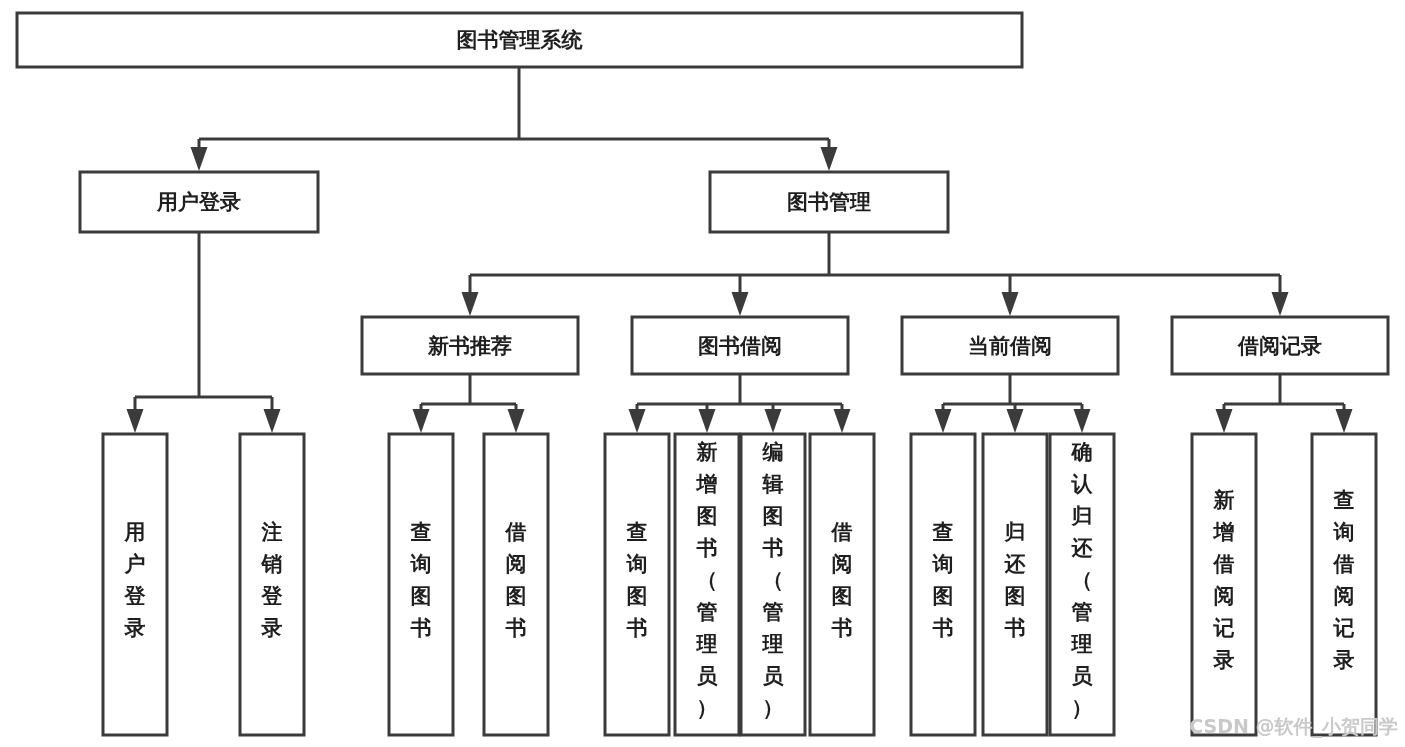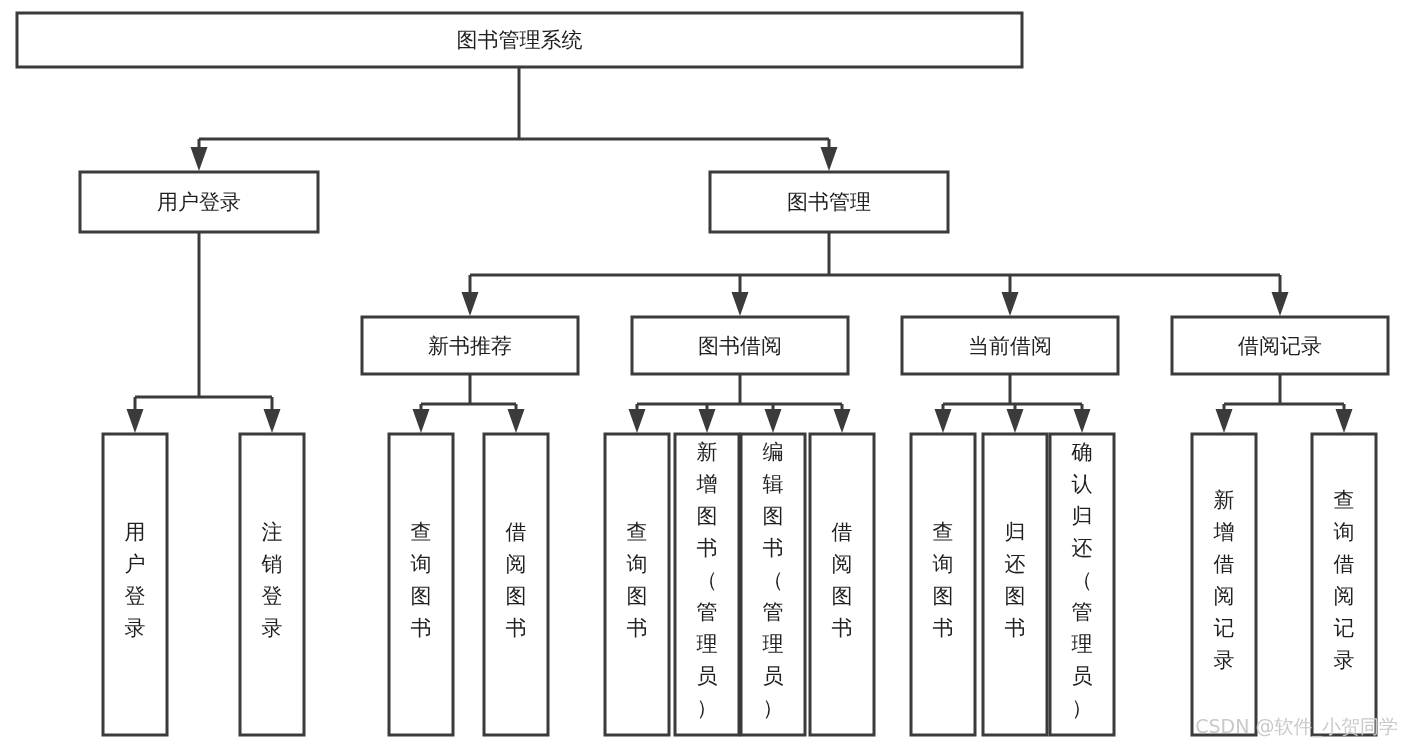--- a/index.html
+++ b/index.html
@@ -13,20 +13,21 @@
     height: 747px;
     font-family: "DejaVu Sans", "Liberation Sans", sans-serif;
     overflow: hidden;
     position: relative;
   }
   #diagram-root {
     position: relative;
     width: 1405px;
     height: 747px;
     background: #ffffff;
+    font-weight: bold;
   }
   svg.diagram-canvas {
     position: absolute;
     left: 0;
     top: 0;
     width: 1405px;
     height: 747px;
     display: block;
   }
   .node-box {

